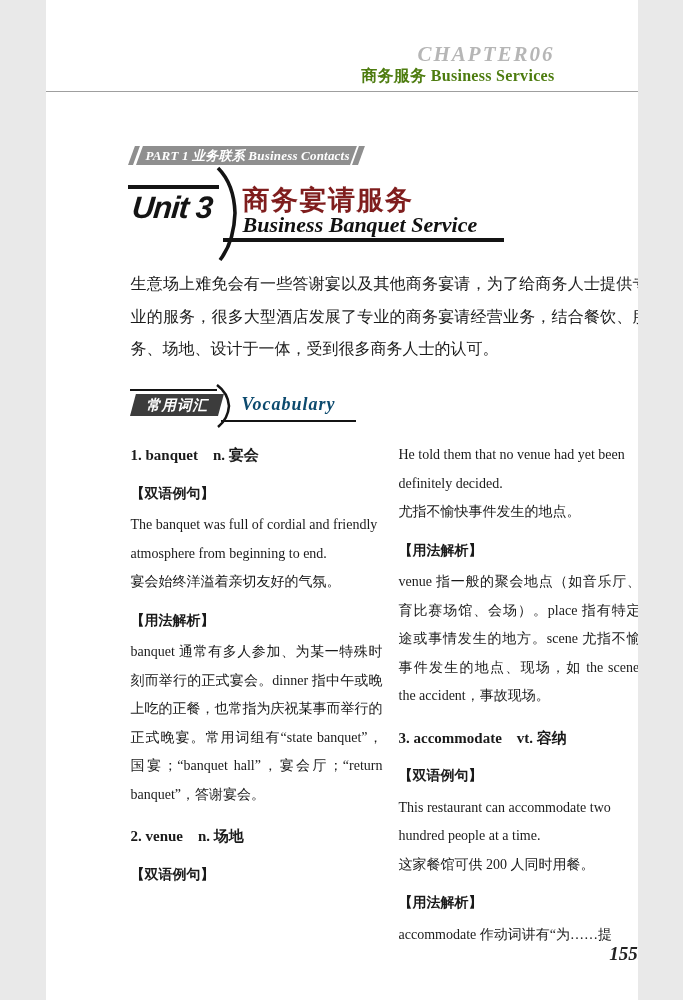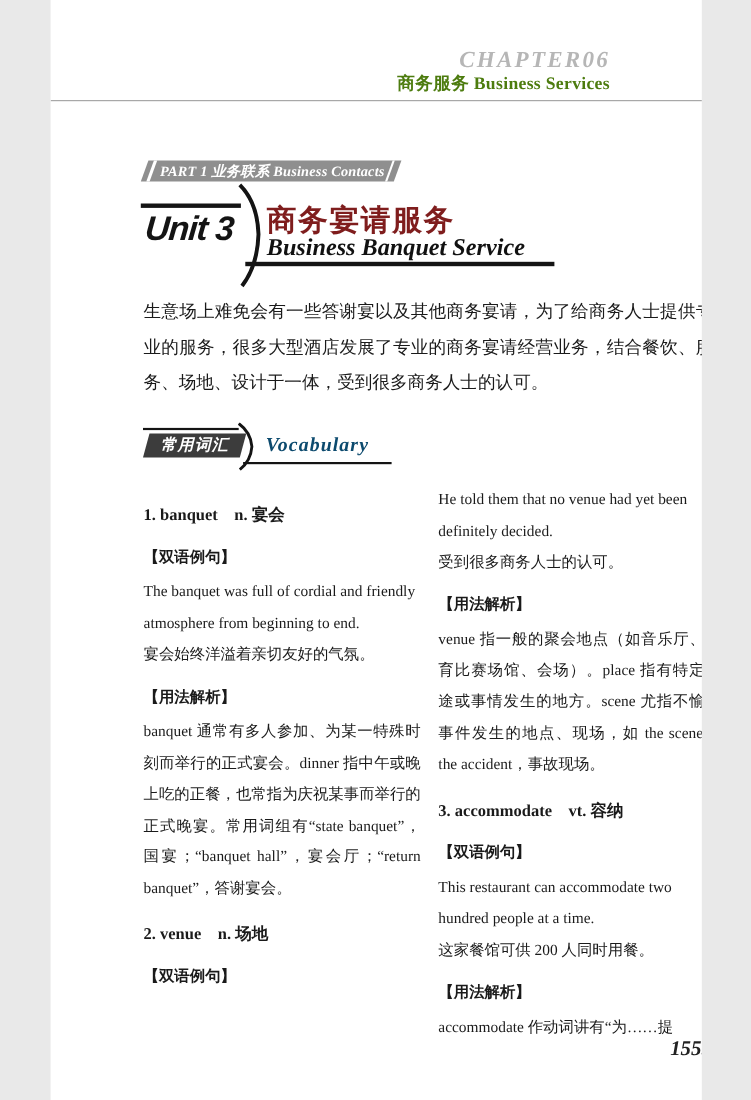--- a/index.html
+++ b/index.html
@@ -68,21 +68,21 @@
   }
   .vh-bracket{left:168px;top:384px;}
   .vh-title{left:196px;top:394px;font-size:18px;font-weight:bold;font-style:italic;
     letter-spacing:1px;color:#0c4a6e;}
 
   
   .col{position:absolute;top:441px;font-size:14px;line-height:28.5px;color:#1a1a1a;}
   .col-left{left:85px;width:252px;}
   .col-right{left:353px;width:257px;}
   .b-hw{font-weight:bold;font-size:15px;margin:13px 0 7px;}
-  .col .b-hw:first-child{margin-top:14px;}
+  .col .b-hw:first-child{margin-top:0;}
   .col-right > .b-en:first-child{margin-top:0;}
   .b-label{font-weight:bold;font-size:14px;margin:10px 0 3px;}
   .b-en{text-align:left;}
   .b-cn{text-align:left;}
   .b-mixed{text-align:justify;}
 
   
   .folio-line{left:621px;top:931px;width:1px;height:69px;background:#8c8c8c;}
   .folio-number{left:537px;top:943px;width:60px;text-align:right;font-style:italic;
     font-weight:bold;font-size:19px;color:#222;}
@@ -134,21 +134,21 @@
     <div class="b-en">The banquet was full of cordial and friendly atmosphere from beginning to end.</div>
     <div class="b-cn">宴会始终洋溢着亲切友好的气氛。</div>
     <div class="b-label">【用法解析】</div>
     <div class="b-mixed">banquet 通常有多人参加、为某一特殊时刻而举行的正式宴会。dinner 指中午或晚上吃的正餐，也常指为庆祝某事而举行的正式晚宴。常用词组有“state banquet”，国宴；“banquet hall”，宴会厅；“return banquet”，答谢宴会。</div>
     <div class="b-hw">2.  venue　n. 场地</div>
     <div class="b-label">【双语例句】</div>
   </div>
 
   <div class="col col-right">
     <div class="b-en">He told them that no venue had yet been definitely decided.</div>
-    <div class="b-cn">受到很多商务人士的认可。</div>
+    <div class="b-cn">尤指不愉快事件发生的地点。</div>
     <div class="b-label">【用法解析】</div>
     <div class="b-mixed">venue 指一般的聚会地点（如音乐厅、体育比赛场馆、会场）。place 指有特定用途或事情发生的地方。scene 尤指不愉快事件发生的地点、现场，如 the scene of the accident，事故现场。</div>
     <div class="b-hw">3.  accommodate　vt. 容纳</div>
     <div class="b-label">【双语例句】</div>
     <div class="b-en">This restaurant can accommodate two hundred people at a time.</div>
     <div class="b-cn">这家餐馆可供 200 人同时用餐。</div>
     <div class="b-label">【用法解析】</div>
     <div class="b-mixed">accommodate 作动词讲有“为……提</div>
   </div>
 

